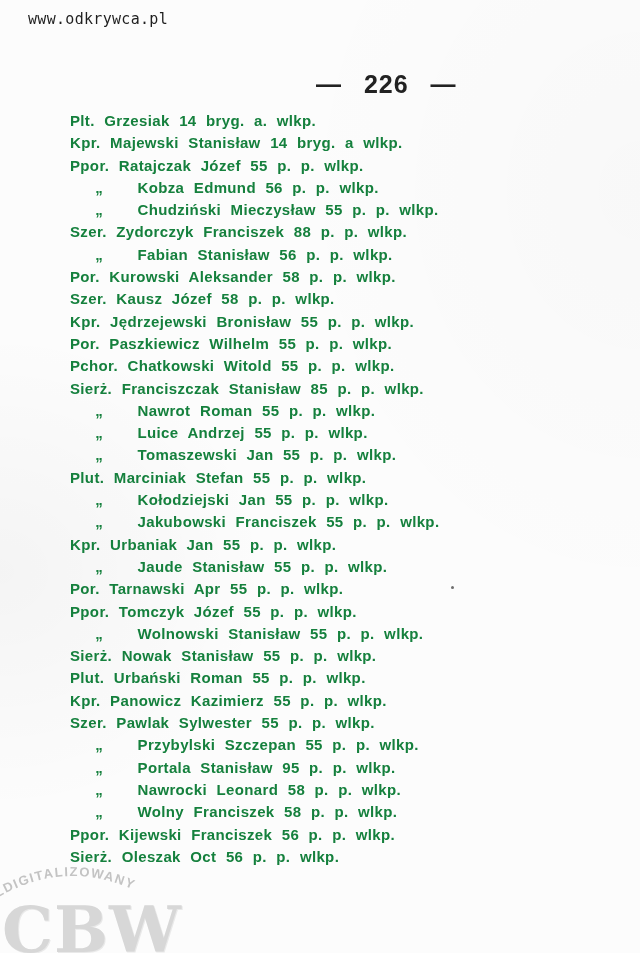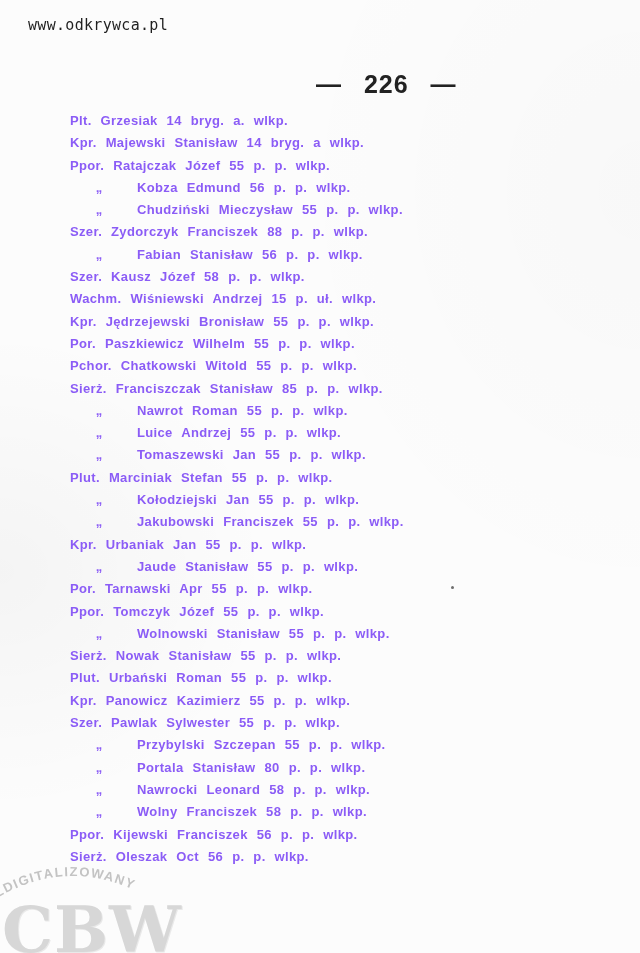--- a/index.html
+++ b/index.html
@@ -19,21 +19,21 @@
     inset: 0;
     pointer-events: none;
     background:
       radial-gradient(ellipse at 0% 60%, rgba(0,0,0,0.03), transparent 30%),
       radial-gradient(ellipse at 100% 20%, rgba(0,0,0,0.015), transparent 40%);
   }
 
   .site-watermark {
     position: absolute;
     left: 28px;
-    top: 16px;
+    top: 10px;
     font-family: "DejaVu Sans Mono", monospace;
     font-size: 15px;
     font-weight: 500;
     color: #1f1f1f;
     letter-spacing: 0.3px;
   }
 
   .page-number {
     position: absolute;
     left: 316px;
@@ -48,27 +48,27 @@
   }
 
   .personnel-list {
     position: absolute;
     top: 110px;
     left: 0;
     right: 0;
     padding-left: 70px;
   }
   .row {
-    font-size: 13px;
+    font-size: 15px;
     font-weight: bold;
     line-height: 22.3px;
     letter-spacing: 0.35px;
     word-spacing: 5px;
     white-space: nowrap;
-    color: #8b5cf6;
+    color: #15803d;
   }
   .rank { display: inline; }
   .rank.ditto {
     display: inline-block;
     width: 58px;
     text-align: center;
     letter-spacing: 0;
     word-spacing: 0;
   }
 
@@ -133,26 +133,26 @@
   <div class="row"><span class="rank ditto">„</span>
     <span class="entry">Chudziński Mieczysław 55 p. p. wlkp.</span></div>
 
   <div class="row"><span class="rank">Szer.</span>
     <span class="entry">Zydorczyk Franciszek 88 p. p. wlkp.</span></div>
 
 
   <div class="row"><span class="rank ditto">„</span>
     <span class="entry">Fabian Stanisław 56 p. p. wlkp.</span></div>
 
+  <div class="row"><span class="rank">Por.</span>
+    <span class="entry">Kurowski Aleksander 58 p. p. wlkp.</span></div>
 
   <div class="row"><span class="rank">Szer.</span>
     <span class="entry">Kausz Józef 58 p. p. wlkp.</span></div>
 
-  <div class="row"><span class="rank">Wachm.</span>
-    <span class="entry">Wiśniewski Andrzej 15 p. uł. wlkp.</span></div>
 
   <div class="row"><span class="rank">Kpr.</span>
     <span class="entry">Jędrzejewski Bronisław 55 p. p. wlkp.</span></div>
 
   <div class="row"><span class="rank">Por.</span>
     <span class="entry">Paszkiewicz Wilhelm 55 p. p. wlkp.</span></div>
 
   <div class="row"><span class="rank">Pchor.</span>
     <span class="entry">Chatkowski Witold 55 p. p. wlkp.</span></div>
 
@@ -201,21 +201,21 @@
   <div class="row"><span class="rank">Kpr.</span>
     <span class="entry">Panowicz Kazimierz 55 p. p. wlkp.</span></div>
 
   <div class="row"><span class="rank">Szer.</span>
     <span class="entry">Pawlak Sylwester 55 p. p. wlkp.</span></div>
 
   <div class="row"><span class="rank ditto">„</span>
     <span class="entry">Przybylski Szczepan 55 p. p. wlkp.</span></div>
 
   <div class="row"><span class="rank ditto">„</span>
-    <span class="entry">Portala Stanisław 80 p. p. wlkp.</span></div>
+    <span class="entry">Portala Stanisław 95 p. p. wlkp.</span></div>
 
   <div class="row"><span class="rank ditto">„</span>
     <span class="entry">Nawrocki Leonard 58 p. p. wlkp.</span></div>
 
   <div class="row"><span class="rank ditto">„</span>
     <span class="entry">Wolny Franciszek 58 p. p. wlkp.</span></div>
 
   <div class="row"><span class="rank">Ppor.</span>
     <span class="entry">Kijewski Franciszek 56 p. p. wlkp.</span></div>
 

